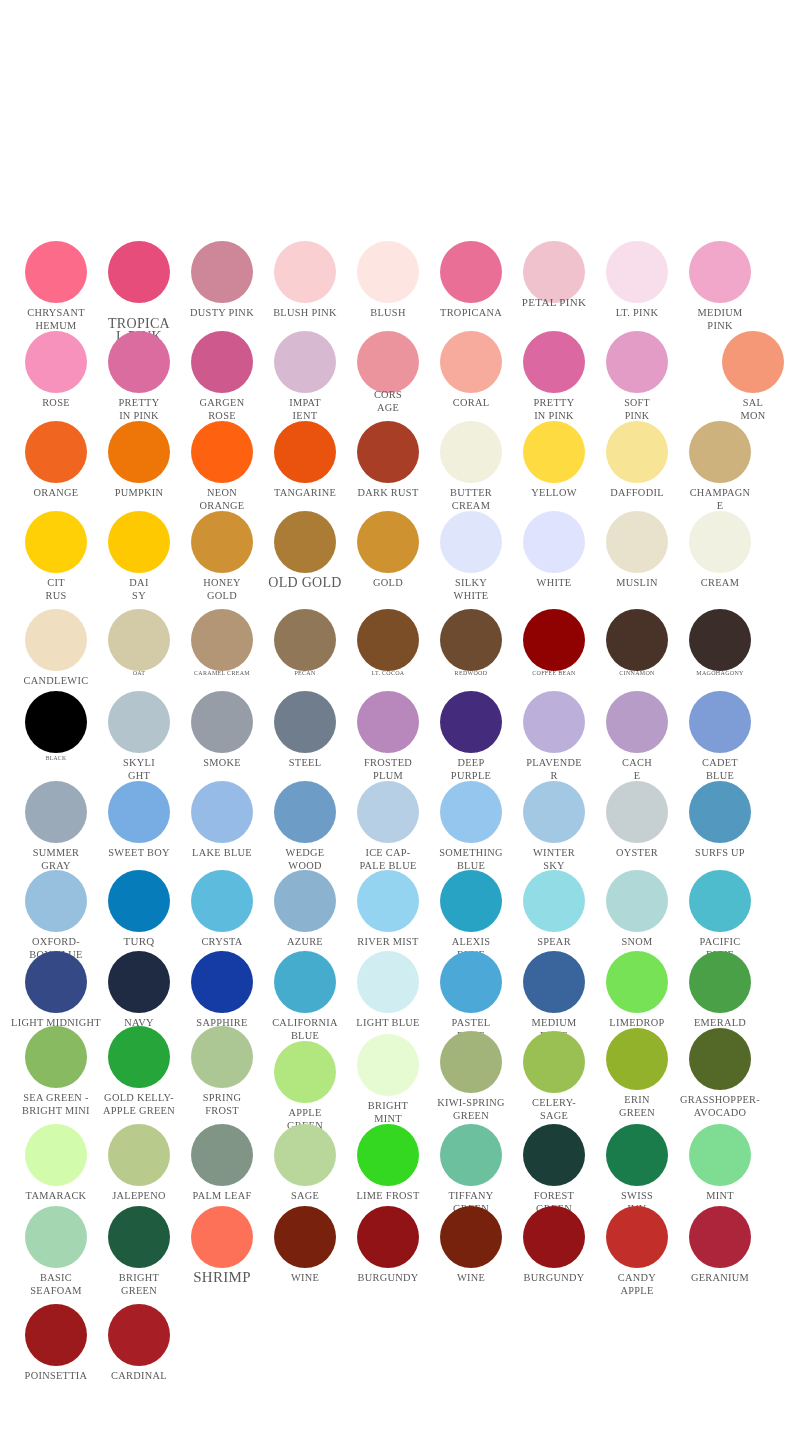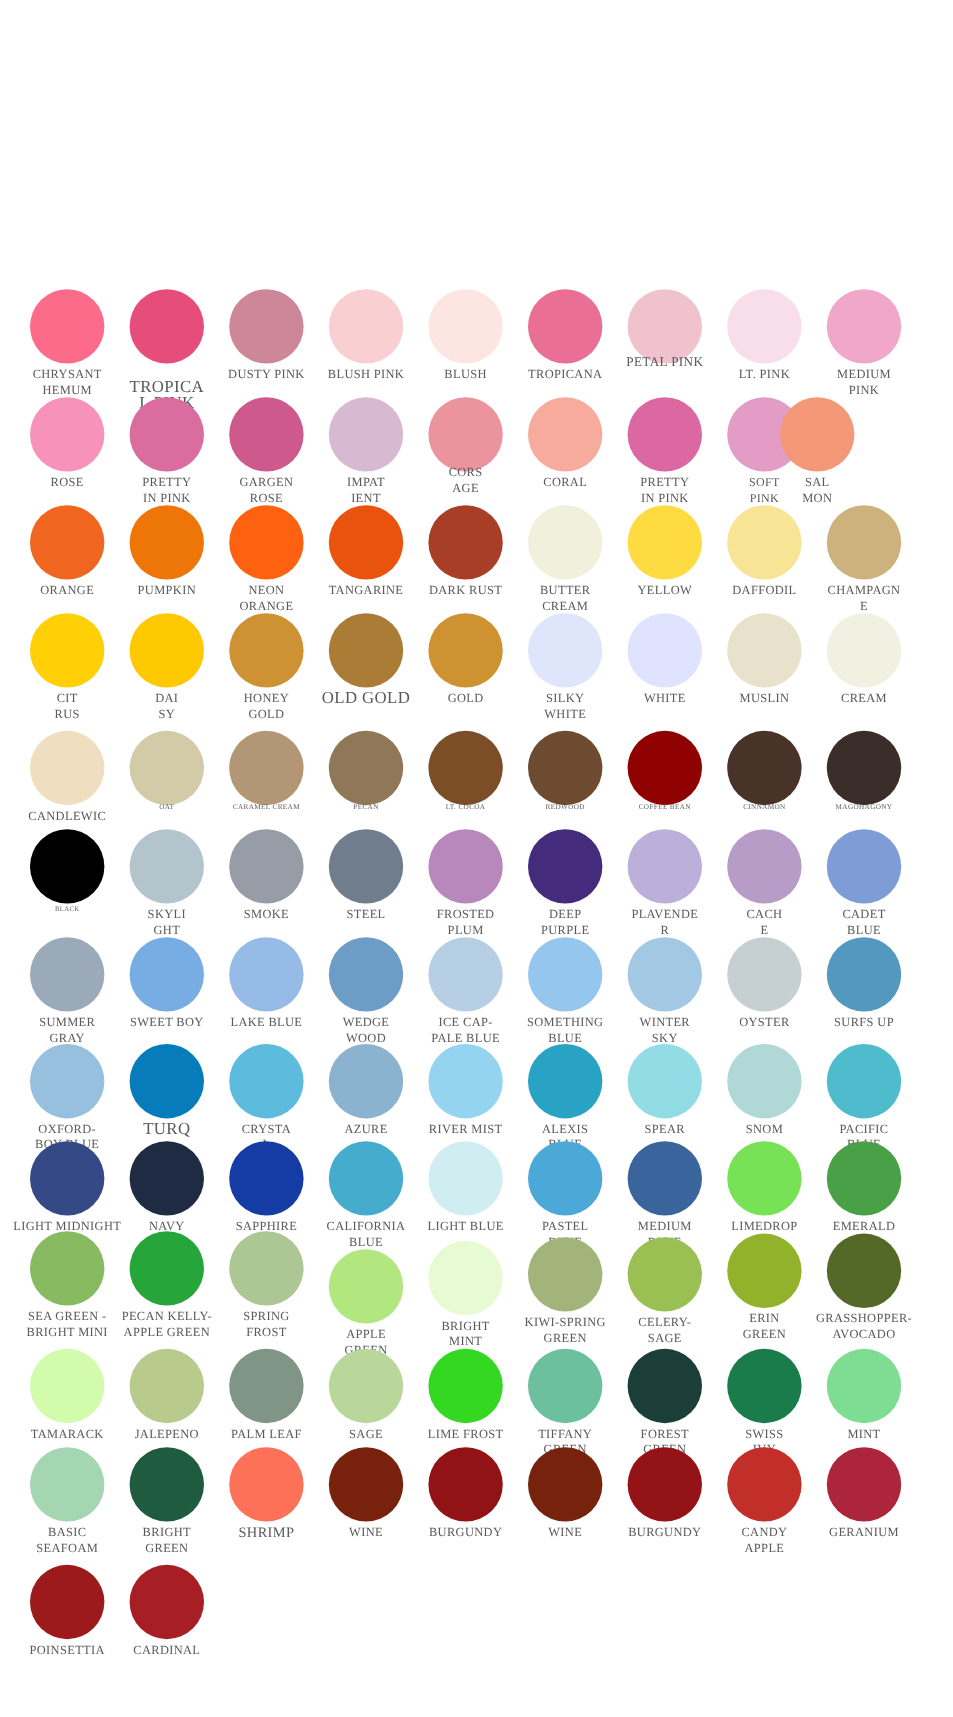--- a/index.html
+++ b/index.html
@@ -124,21 +124,21 @@
         <span class="ln">IN PINK</span>
       </div>
     </div>
 <div class="sw" style="left:606.0px;top:331.0px">
       <div class="dot" style="background:#E39CC6"></div>
       <div class="cap" style="font-size:10px;top:65.0px">
         <span class="ln">SOFT</span>
         <span class="ln">PINK</span>
       </div>
     </div>
-<div class="sw" style="left:650px;top:331.0px">
+<div class="sw" style="left:722px;top:331.0px">
       <div class="dot" style="background:#F59878"></div>
       <div class="cap" style="font-size:10.35px;top:65.0px">
         <span class="ln">SAL</span>
         <span class="ln">MON</span>
       </div>
     </div>
 <div class="sw" style="left:25.0px;top:421.0px">
       <div class="dot" style="background:#F06621"></div>
       <div class="cap" style="font-size:10.35px;top:65.0px">
         <span class="ln">ORANGE</span>
@@ -428,21 +428,21 @@
     </div>
 <div class="sw" style="left:25.0px;top:870.0px">
       <div class="dot" style="background:#97C0DE"></div>
       <div class="cap" style="font-size:10.35px;top:65.0px">
         <span class="ln">OXFORD-</span>
         <span class="ln">BOY BLUE</span>
       </div>
     </div>
 <div class="sw" style="left:108.0px;top:870.0px">
       <div class="dot" style="background:#067CBB"></div>
-      <div class="cap" style="font-size:14px;top:65.0px">
+      <div class="cap" style="font-size:11px;top:65.0px">
         <span class="ln">TURQ</span>
       </div>
     </div>
 <div class="sw" style="left:191.0px;top:870.0px">
       <div class="dot" style="background:#5DBBDE"></div>
       <div class="cap" style="font-size:10.35px;top:65.0px">
         <span class="ln">CRYSTA</span>
         <span class="ln">L</span>
       </div>
     </div>
@@ -544,21 +544,21 @@
 <div class="sw" style="left:25.0px;top:1026.0px">
       <div class="dot" style="background:#87BA61"></div>
       <div class="cap" style="font-size:10.35px;top:65.0px">
         <span class="ln">SEA GREEN -</span>
         <span class="ln">BRIGHT MINI</span>
       </div>
     </div>
 <div class="sw" style="left:108.0px;top:1026.0px">
       <div class="dot" style="background:#26A53A"></div>
       <div class="cap" style="font-size:10.35px;top:65.0px">
-        <span class="ln">PECAN KELLY-</span>
+        <span class="ln">GOLD KELLY-</span>
         <span class="ln">APPLE GREEN</span>
       </div>
     </div>
 <div class="sw" style="left:191.0px;top:1026.0px">
       <div class="dot" style="background:#ACC794"></div>
       <div class="cap" style="font-size:10.35px;top:65.0px">
         <span class="ln">SPRING</span>
         <span class="ln">FROST</span>
       </div>
     </div>
@@ -670,21 +670,21 @@
     </div>
 <div class="sw" style="left:108.0px;top:1206.0px">
       <div class="dot" style="background:#1F5B3E"></div>
       <div class="cap" style="font-size:10.35px;top:65.0px">
         <span class="ln">BRIGHT</span>
         <span class="ln">GREEN</span>
       </div>
     </div>
 <div class="sw" style="left:191.0px;top:1206.0px">
       <div class="dot" style="background:#FC7157"></div>
-      <div class="cap" style="font-size:12px;top:65.0px">
+      <div class="cap" style="font-size:15px;top:65.0px">
         <span class="ln">SHRIMP</span>
       </div>
     </div>
 <div class="sw" style="left:274.0px;top:1206.0px">
       <div class="dot" style="background:#78220E"></div>
       <div class="cap" style="font-size:10.35px;top:65.0px">
         <span class="ln">WINE</span>
       </div>
     </div>
 <div class="sw" style="left:357.0px;top:1206.0px">

